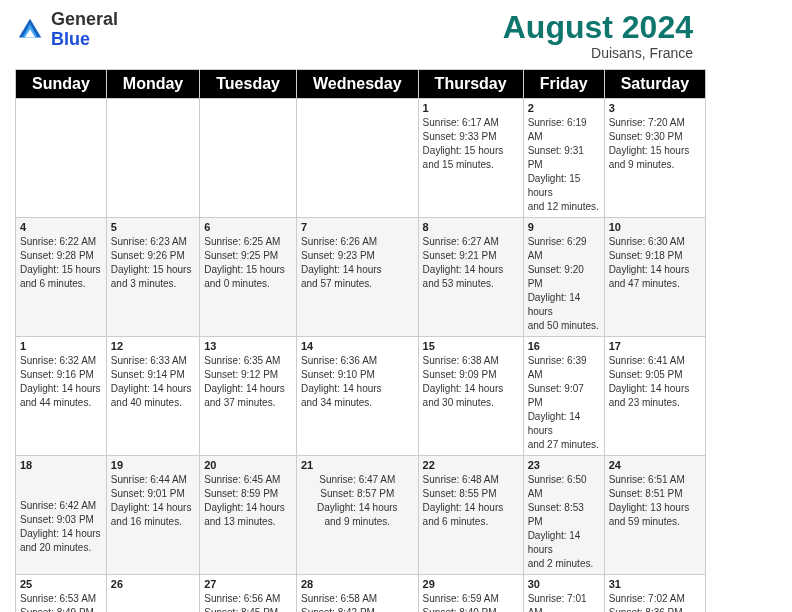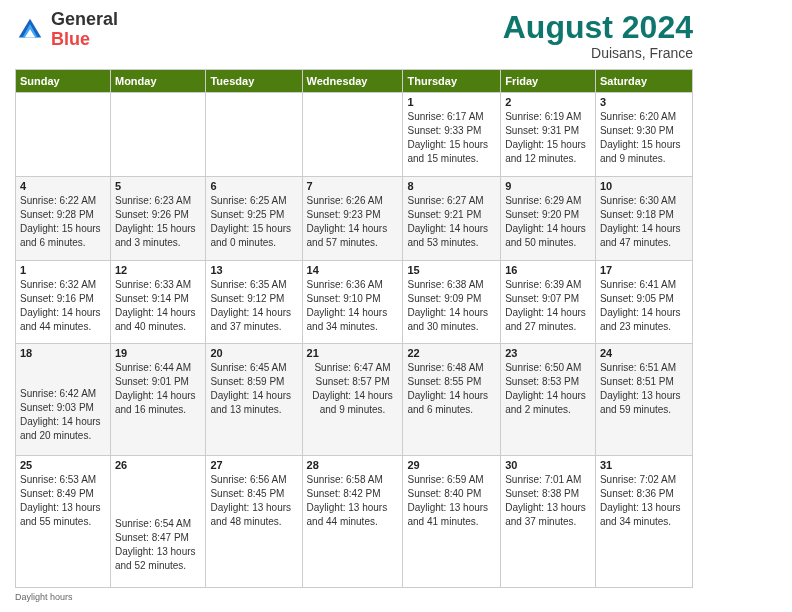--- a/index.html
+++ b/index.html
@@ -27,21 +27,21 @@
       display: flex;
       align-items: center;
       gap: 6px;
     }
     .logo-text {
       font-size: 18px;
       font-weight: bold;
       line-height: 1.1;
     }
     .logo-text .general { color: #333; }
-    .logo-text .blue { color: #ef4444; }
+    .logo-text .blue { color: #1d4ed8; }
     .logo-icon {
       width: 30px;
       height: 30px;
     }
     .title-block {
       text-align: right;
     }
     .month-title {
       font-size: 32px;
       font-weight: bold;
@@ -51,25 +51,25 @@
     .location {
       font-size: 14px;
       color: #444;
     }
     .calendar {
       width: 100%;
       border-collapse: collapse;
       flex: 1;
     }
     .calendar th {
-      background-color: #4d7c0f;
+      background-color: #000000;
       color: #fff;
-      font-size: 11px;
+      font-size: 16px;
       font-weight: bold;
-      padding: 5px 4px;
+      padding: 5px 16px;
       text-align: left;
       border: 1px solid #ccc;
     }
     .calendar td {
       border: 1px solid #ccc;
       vertical-align: top;
       padding: 3px 4px;
       font-size: 9px;
       color: #333;
       width: 113px;
@@ -149,21 +149,21 @@
           </td>
           <td>
             <span class="day-number">2</span>
             <div class="day-info" style="white-space: pre-line;">Sunrise: 6:19 AM
 Sunset: 9:31 PM
 Daylight: 15 hours
 and 12 minutes.</div>
           </td>
           <td>
             <span class="day-number">3</span>
-            <div class="day-info" style="white-space: pre-line;">Sunrise: 6:20 AM
+            <div class="day-info" style="white-space: pre-line;">Sunrise: 7:20 AM
 Sunset: 9:30 PM
 Daylight: 15 hours
 and 9 minutes.</div>
           </td>
         </tr>
         <tr>
           <td>
             <span class="day-number">4</span>
             <div class="day-info" style="white-space: pre-line;">Sunrise: 6:22 AM
 Sunset: 9:28 PM

